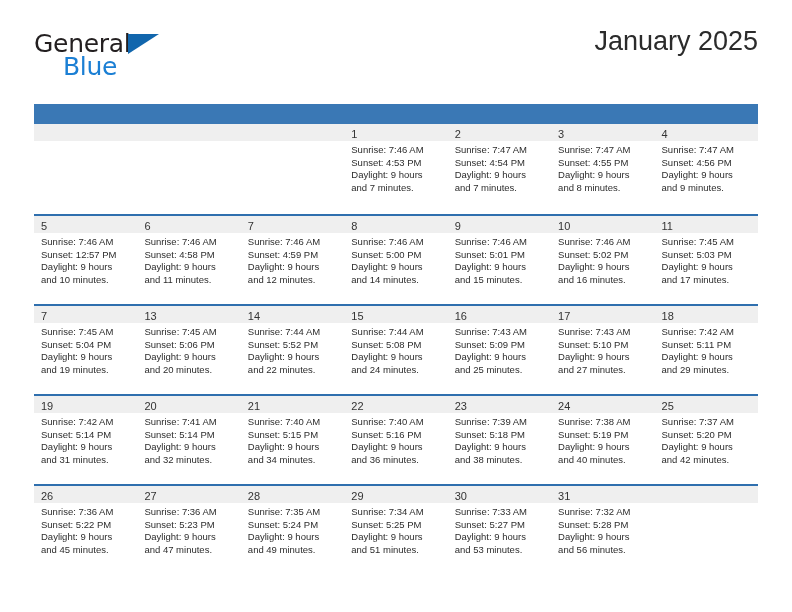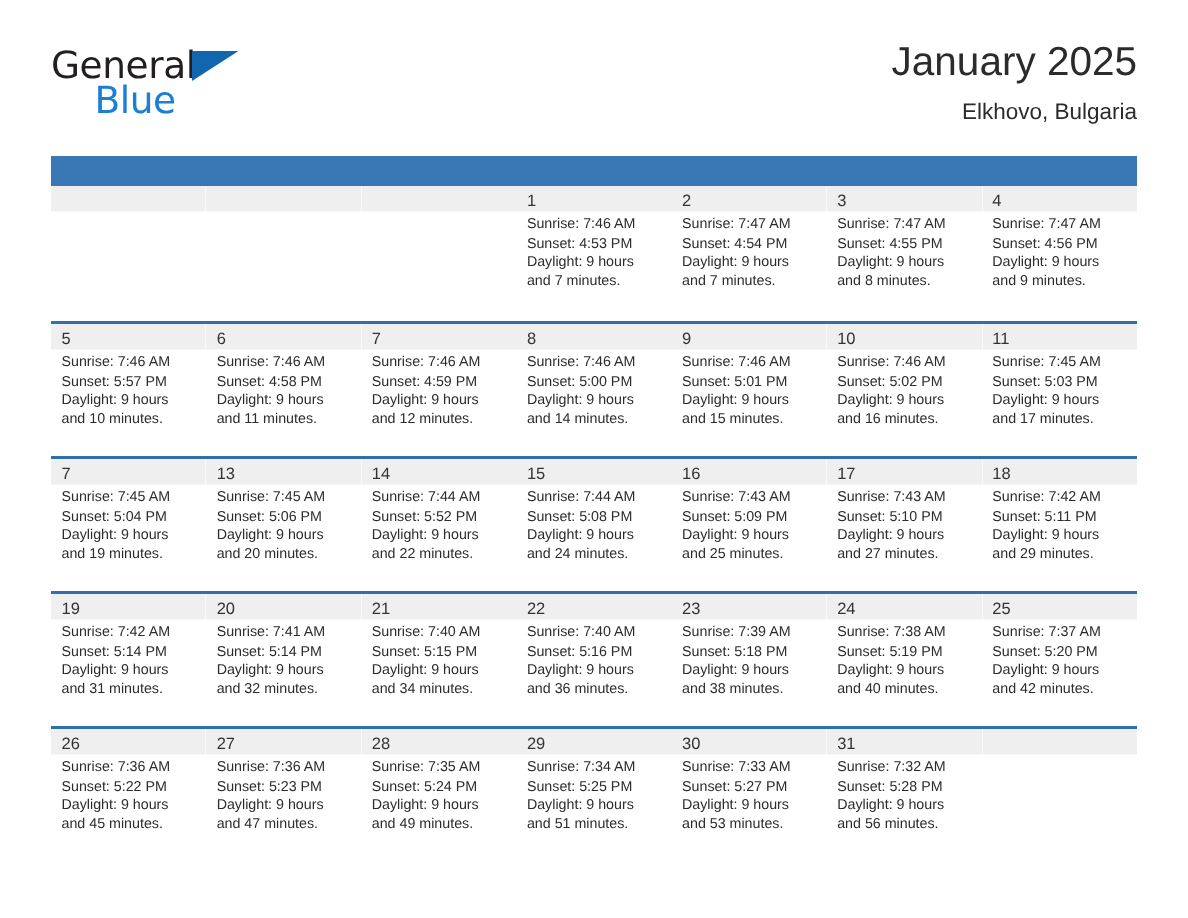--- a/index.html
+++ b/index.html
@@ -164,21 +164,20 @@
 
   <div class="header">
 
     <div class="logo">
       <span class="logo-general">General</span><span class="logo-tri"></span>
       <span class="logo-blue">Blue</span>
     </div>
 
     <div class="title-block">
       <div class="cal-title">January 2025</div>
-      <div class="cal-subtitle">Elkhovo, Bulgaria</div>
     </div>
 
   </div>
 
   <div class="calendar">
 
     <div class="weekday-row">
       <div class="weekday">Sunday</div>
       <div class="weekday">Tuesday</div>
       <div class="weekday">Wednesday</div>
@@ -233,21 +232,21 @@
               <div>Daylight: 9 hours</div>
               <div>and 9 minutes.</div>
             </div>
           </div>
         </div>
         <div class="week-row">
           <div class="day-cell">
             <div class="daynum-band"><span class="daynum">5</span></div>
             <div class="info">
               <div>Sunrise: 7:46 AM</div>
-              <div>Sunset: 5:57 PM</div>
+              <div>Sunset: 12:57 PM</div>
               <div>Daylight: 9 hours</div>
               <div>and 10 minutes.</div>
             </div>
           </div>
           <div class="day-cell">
             <div class="daynum-band"><span class="daynum">6</span></div>
             <div class="info">
               <div>Sunrise: 7:46 AM</div>
               <div>Sunset: 4:58 PM</div>
               <div>Daylight: 9 hours</div>

